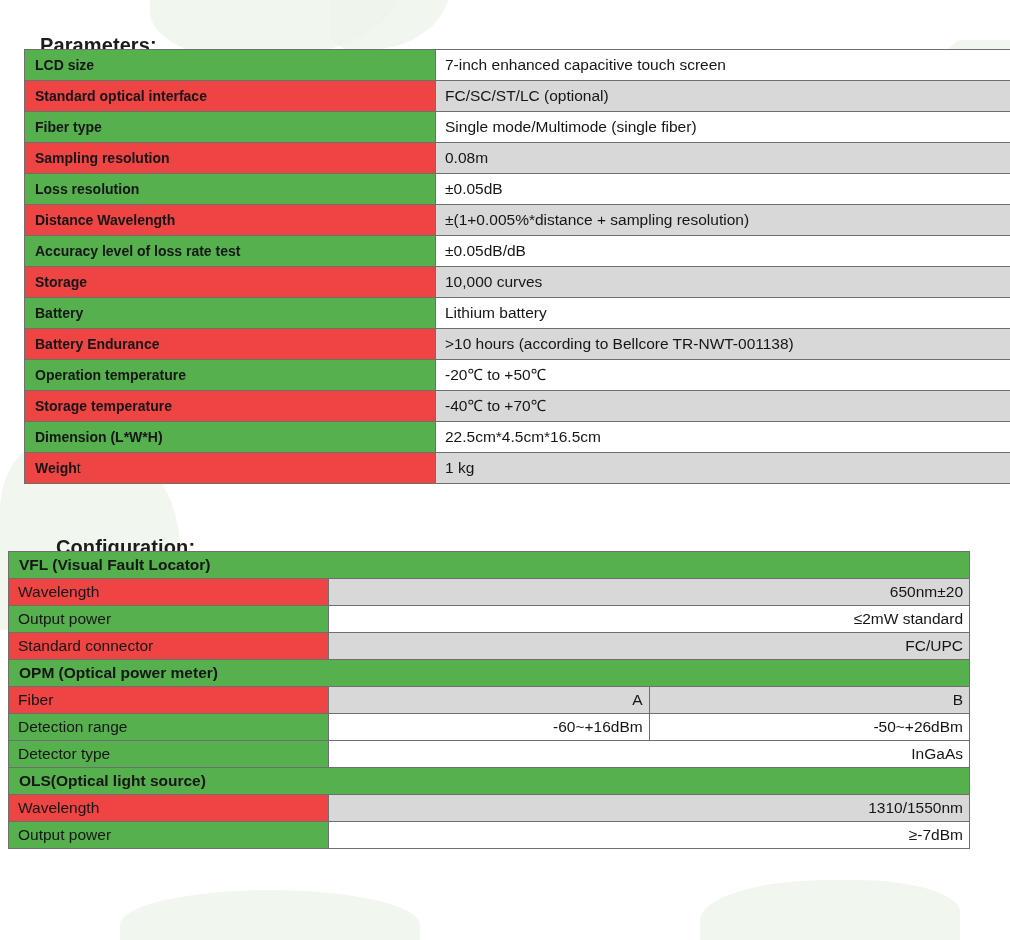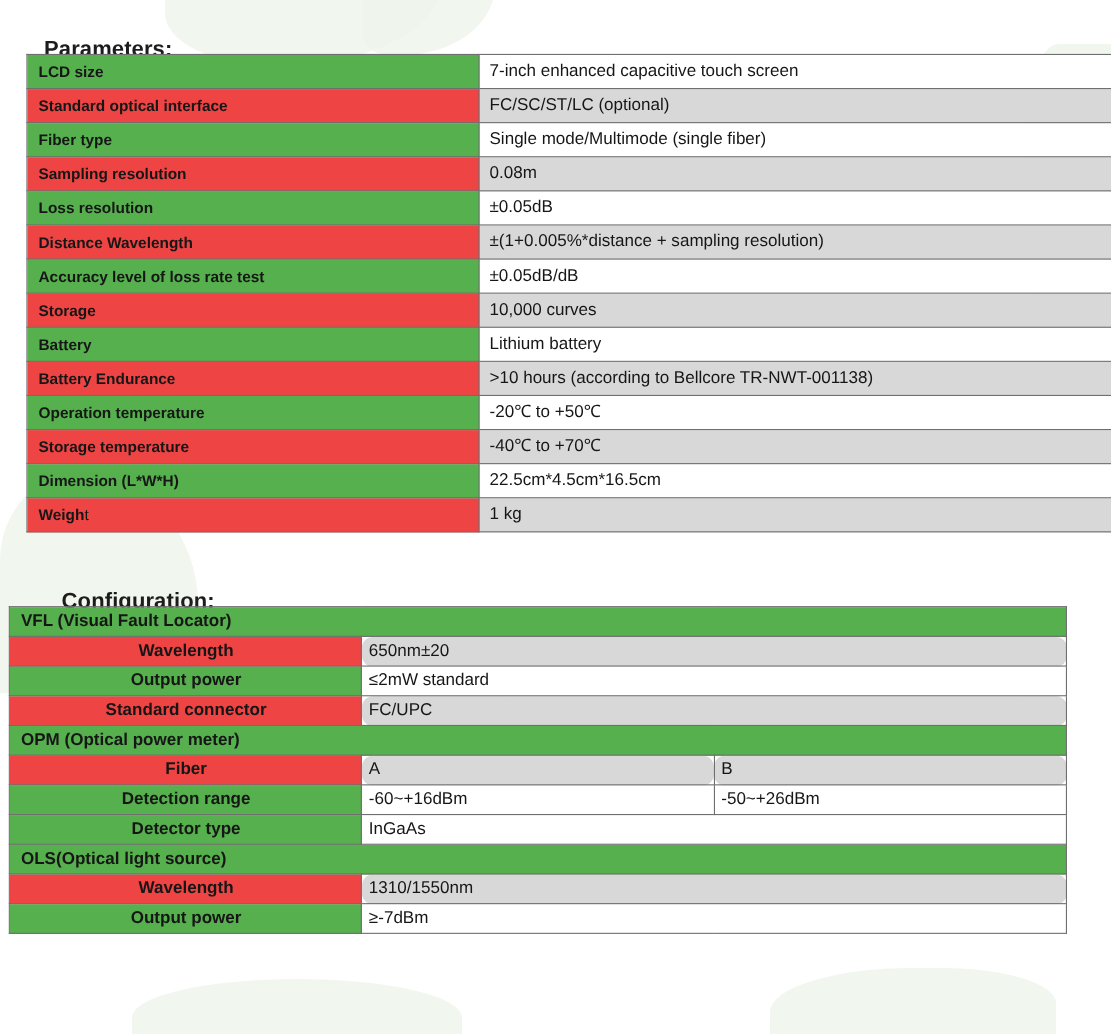--- a/index.html
+++ b/index.html
@@ -88,27 +88,25 @@
   }
   #config-table td.sec {
     font-weight: bold;
     background: #55b04d;
     padding-left: 10px;
     height: 26px;
   }
   #config-table td.cfg-label {
     width: 334px;
     padding-left: 9px;
-    font-weight: bold;
-    text-align: center;
+    font-weight: normal;
   }
   #config-table td.cfg-val {
-    text-align: left;
+    text-align: right;
     padding: 0 6px;
-    border-radius: 10px;
   }
   #config-table tr.tall td { height: 50px; }
 </style>
 </head>
 <body>
 
 <div class="watermark wm-a"></div>
 <div class="watermark wm-b"></div>
 <div class="watermark wm-c"></div>
 <div class="watermark wm-d"></div>

